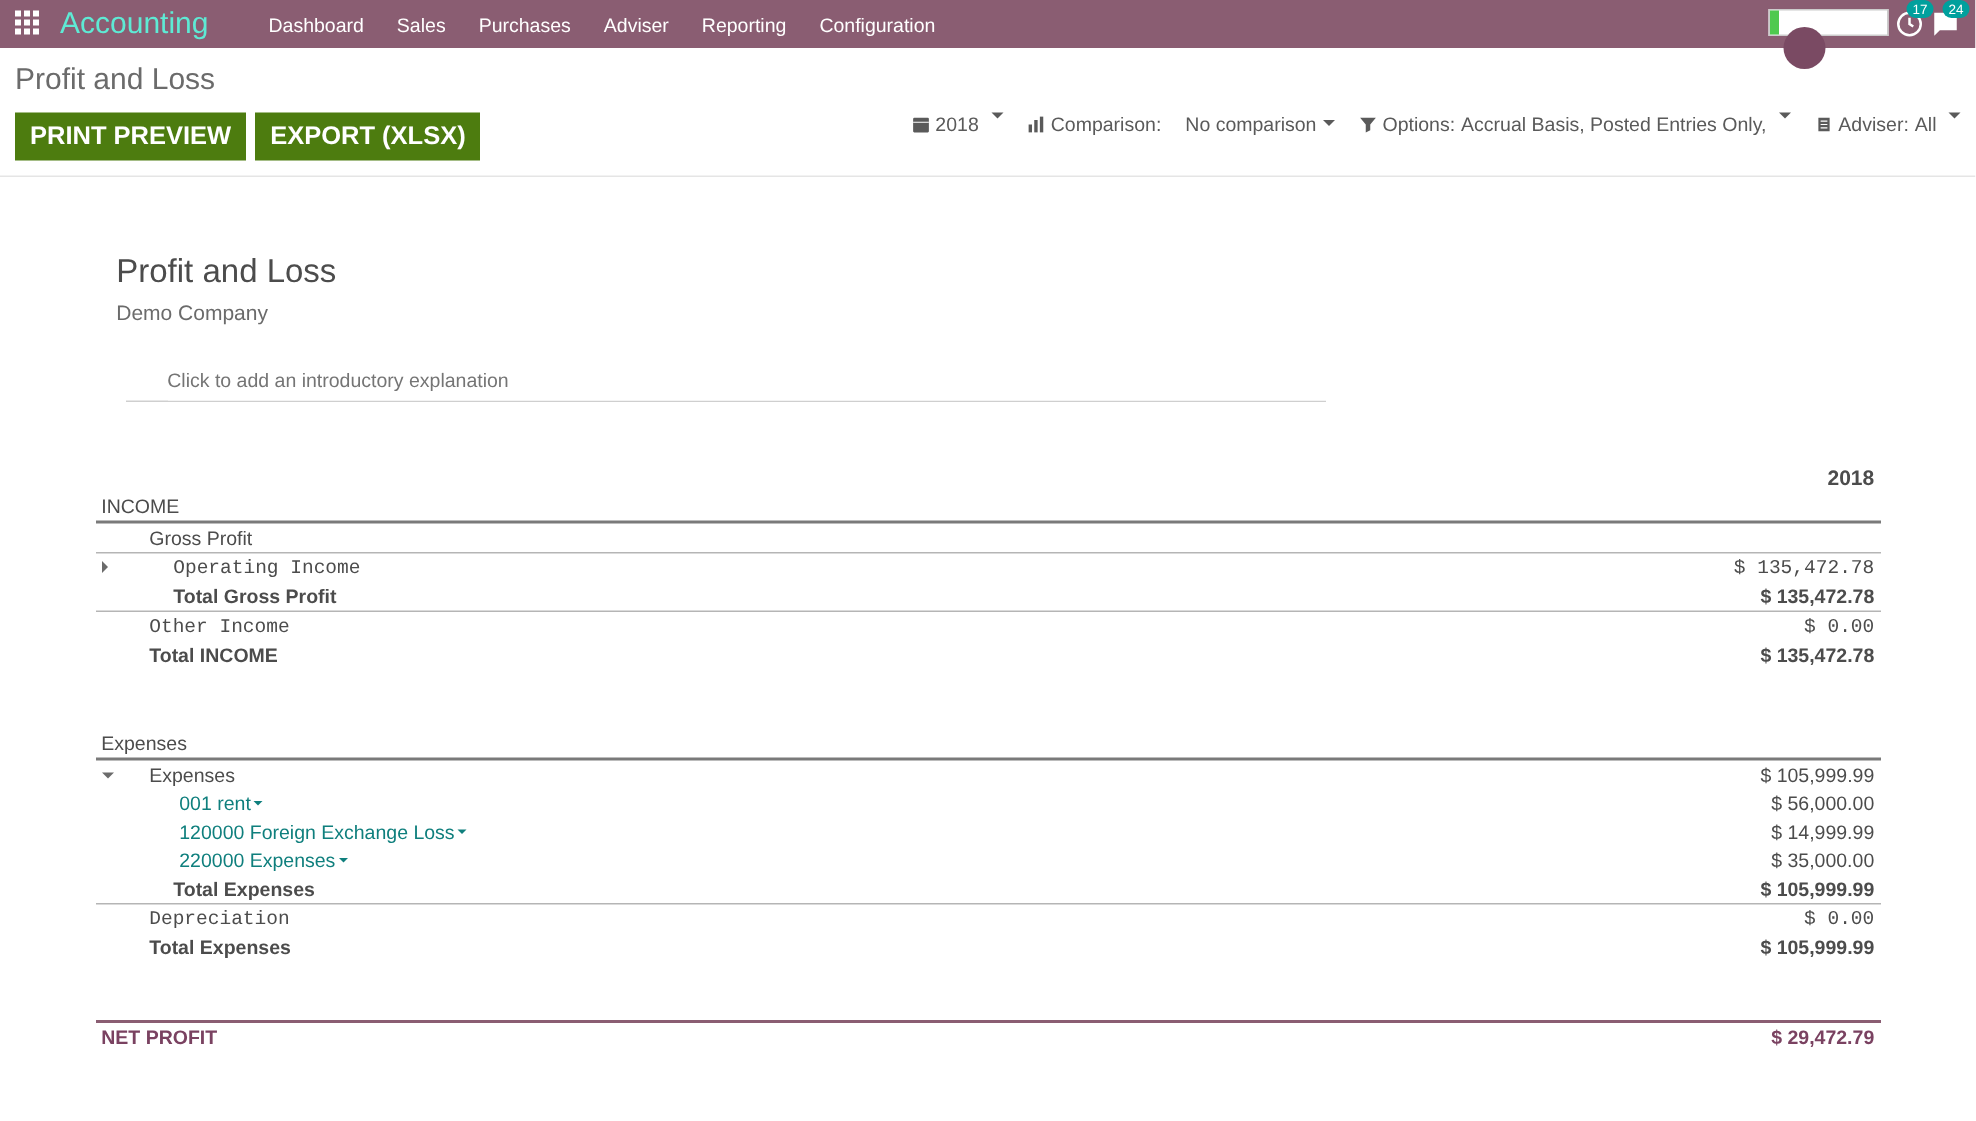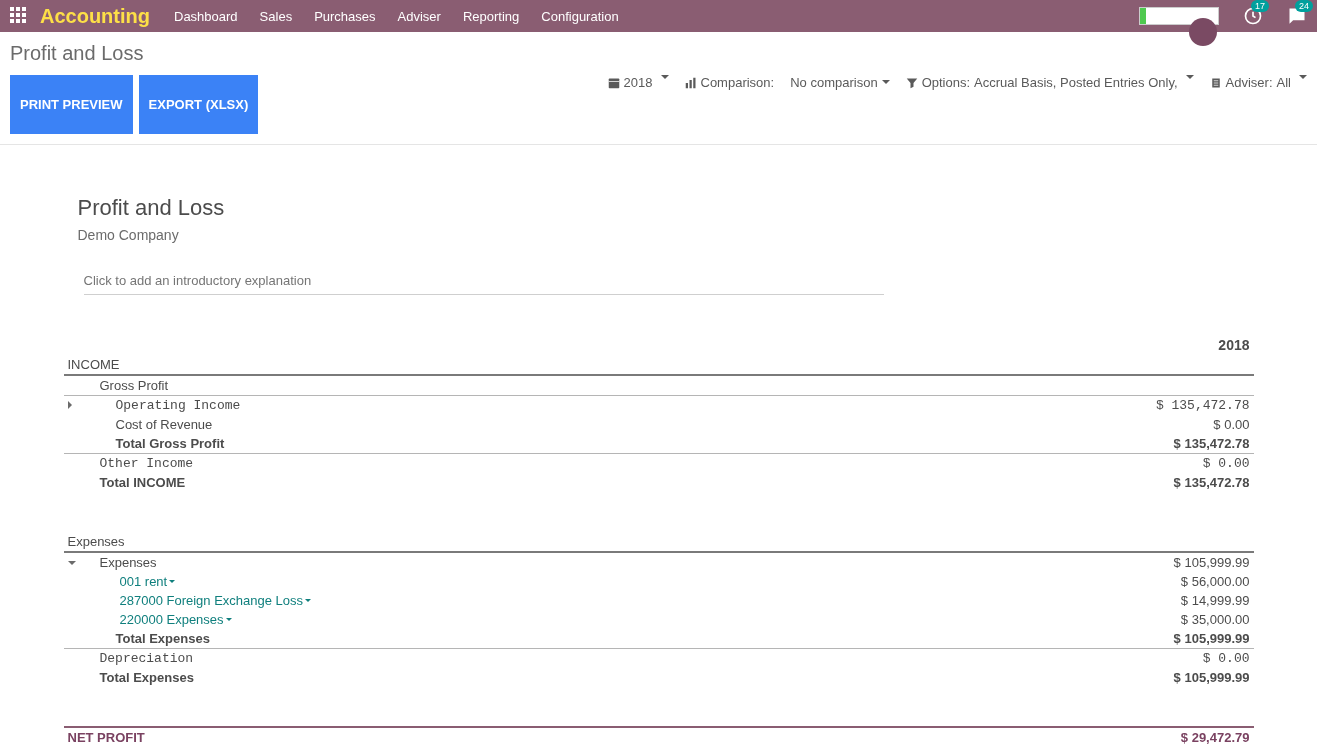--- a/index.html
+++ b/index.html
@@ -9,64 +9,64 @@
     background: #8a5d72;
     color: #fff;
     height: 32px;
     display: flex;
     align-items: center;
     padding: 0 10px;
     position: relative;
   }
   .apps-icon { width: 18px; height: 18px; display: grid; grid-template-columns: repeat(3,4px); grid-template-rows: repeat(3,4px); gap: 2px; margin-right: 12px; cursor: pointer; }
   .apps-icon span { background: #fff; width: 4px; height: 4px; }
-  .brand { font-size: 20px; font-weight: 700; margin-right: 24px; color: #fde047; }
+  .brand { font-size: 20px; font-weight: 400; margin-right: 40px; color: #5eead4; }
   .nav { display: flex; gap: 22px; }
   .nav-item { color: #fff; font-size: 13px; cursor: pointer; }
-  .topbar-right { margin-left: auto; display: flex; align-items: center; gap: 24px; }
+  .topbar-right { margin-left: auto; display: flex; gap: 4px; }
   .systray-box { width: 80px; height: 18px; background: #fff; border: 1px solid #ccc; position: relative; }
   .systray-box::before { content: ''; position: absolute; left: 0; top: 0; bottom: 0; width: 6px; background: #4fc94f; }
   .speed-icon { position: relative; width: 20px; height: 20px; cursor: pointer; }
   .speed-icon svg { fill: none; stroke: #fff; stroke-width: 2; }
   .badge { position: absolute; top: -6px; right: -6px; background: #00a09d; color: #fff; font-size: 9px; border-radius: 8px; padding: 1px 4px; line-height: 10px; }
   .msg-icon svg { fill: #fff; }
 
   .subhead {
     padding: 10px 10px 0 10px;
     border-bottom: 1px solid #e5e5e5;
     display: flex;
     flex-direction: column;
     position: relative;
   }
   .subhead-title { font-size: 20px; color: #6b6b6b; margin-bottom: 10px; }
   .subhead-row { display: flex; align-items: flex-start; padding-bottom: 10px; }
   .btn-teal {
-    background: #3b82f6;
+    background: #4d7c0f;
     color: #fff;
-    font-size: 13px;
+    font-size: 17px;
     font-weight: 600;
-    padding: 22px 10px;
+    padding: 6px 10px;
     border: none;
     cursor: pointer;
     margin-right: 6px;
     text-transform: uppercase;
   }
   .filters { margin-left: auto; display: flex; gap: 16px; font-size: 13px; color: #5a5a5a; align-items: flex-start; }
   .filter { display: flex; align-items: flex-start; gap: 4px; cursor: pointer; }
   .filter svg { width: 12px; height: 12px; fill: #5a5a5a; margin-top: 2px; }
   .comparison { display: flex; flex-direction: row; }
   .caret-down::after { content: ''; display: inline-block; border: 4px solid transparent; border-top-color: #5a5a5a; margin-left: 4px; vertical-align: middle; }
   .avatar-chip { position: absolute; right: 100px; top: -14px; width: 28px; height: 28px; border-radius: 50%; background: #7a4a63; z-index: 2; }
 
   .report-wrap { max-width: 1190px; margin: 20px auto 0 auto; background: #fff; padding: 30px 0 40px 0; }
   .report-inner { padding: 0 0; }
   .report-title { font-size: 22px; color: #4c4c4c; font-weight: 500; padding: 0 0 6px 0; }
   .report-company { font-size: 14px; color: #6b6b6b; margin-bottom: 24px; }
   .intro-input-wrap { border-bottom: 1px solid #cfcfcf; margin: 0 0 40px 6px; width: 800px; }
-  .intro-input { border: none; width: 100%; padding: 6px 0; font-size: 13px; color: #b91c1c; outline: none; }
+  .intro-input { border: none; width: 100%; padding: 6px 0; font-size: 13px; color: #b91c1c; outline: none; margin-left: 28px; }
 
   .year-head { text-align: right; font-weight: 700; color: #4c4c4c; font-size: 14px; padding-bottom: 6px; }
   .section-label { font-size: 13px; color: #4c4c4c; border-bottom: 2px solid #7a7a7a; padding: 2px 0; }
 
   table.rep { width: 100%; border-collapse: collapse; font-size: 13px; }
   table.rep td { padding: 2px 4px; }
   table.rep td.amount { text-align: right; white-space: nowrap; }
   .br-top { border-top: 1px solid #b5b5b5; font-family: Liberation Mono, monospace; }
   .br-top2 { border-top: 2px solid #9a9a9a; }
   .bold { font-weight: 700; }
@@ -195,25 +195,20 @@
         <td class="indent-1">Gross Profit</td>
         <td class="amount"></td>
       </tr>
       <tr class="br-top">
         <td class="caret-col"><span class="caret-right"></span></td>
         <td class="indent-2">Operating Income</td>
         <td class="amount">$ 135,472.78</td>
       </tr>
       <tr>
         <td class="caret-col"></td>
-        <td class="indent-2">Cost of Revenue</td>
-        <td class="amount">$ 0.00</td>
-      </tr>
-      <tr>
-        <td class="caret-col"></td>
         <td class="indent-2 bold">Total Gross Profit</td>
         <td class="amount bold">$ 135,472.78</td>
       </tr>
       <tr class="br-top">
         <td class="caret-col"></td>
         <td class="indent-1">Other Income</td>
         <td class="amount">$ 0.00</td>
       </tr>
       <tr>
         <td class="caret-col"></td>
@@ -233,21 +228,21 @@
         <td class="indent-1">Expenses</td>
         <td class="amount">$ 105,999.99</td>
       </tr>
       <tr>
         <td class="caret-col"></td>
         <td class="indent-3"><a class="link-teal"><span>001 rent</span><span class="small-caret"></span></a></td>
         <td class="amount">$ 56,000.00</td>
       </tr>
       <tr>
         <td class="caret-col"></td>
-        <td class="indent-3"><a class="link-teal"><span>287000 Foreign Exchange Loss</span><span class="small-caret"></span></a></td>
+        <td class="indent-3"><a class="link-teal"><span>120000 Foreign Exchange Loss</span><span class="small-caret"></span></a></td>
         <td class="amount">$ 14,999.99</td>
       </tr>
       <tr>
         <td class="caret-col"></td>
         <td class="indent-3"><a class="link-teal"><span>220000 Expenses</span><span class="small-caret"></span></a></td>
         <td class="amount">$ 35,000.00</td>
       </tr>
       <tr>
         <td class="caret-col"></td>
         <td class="indent-2 bold">Total Expenses</td>

